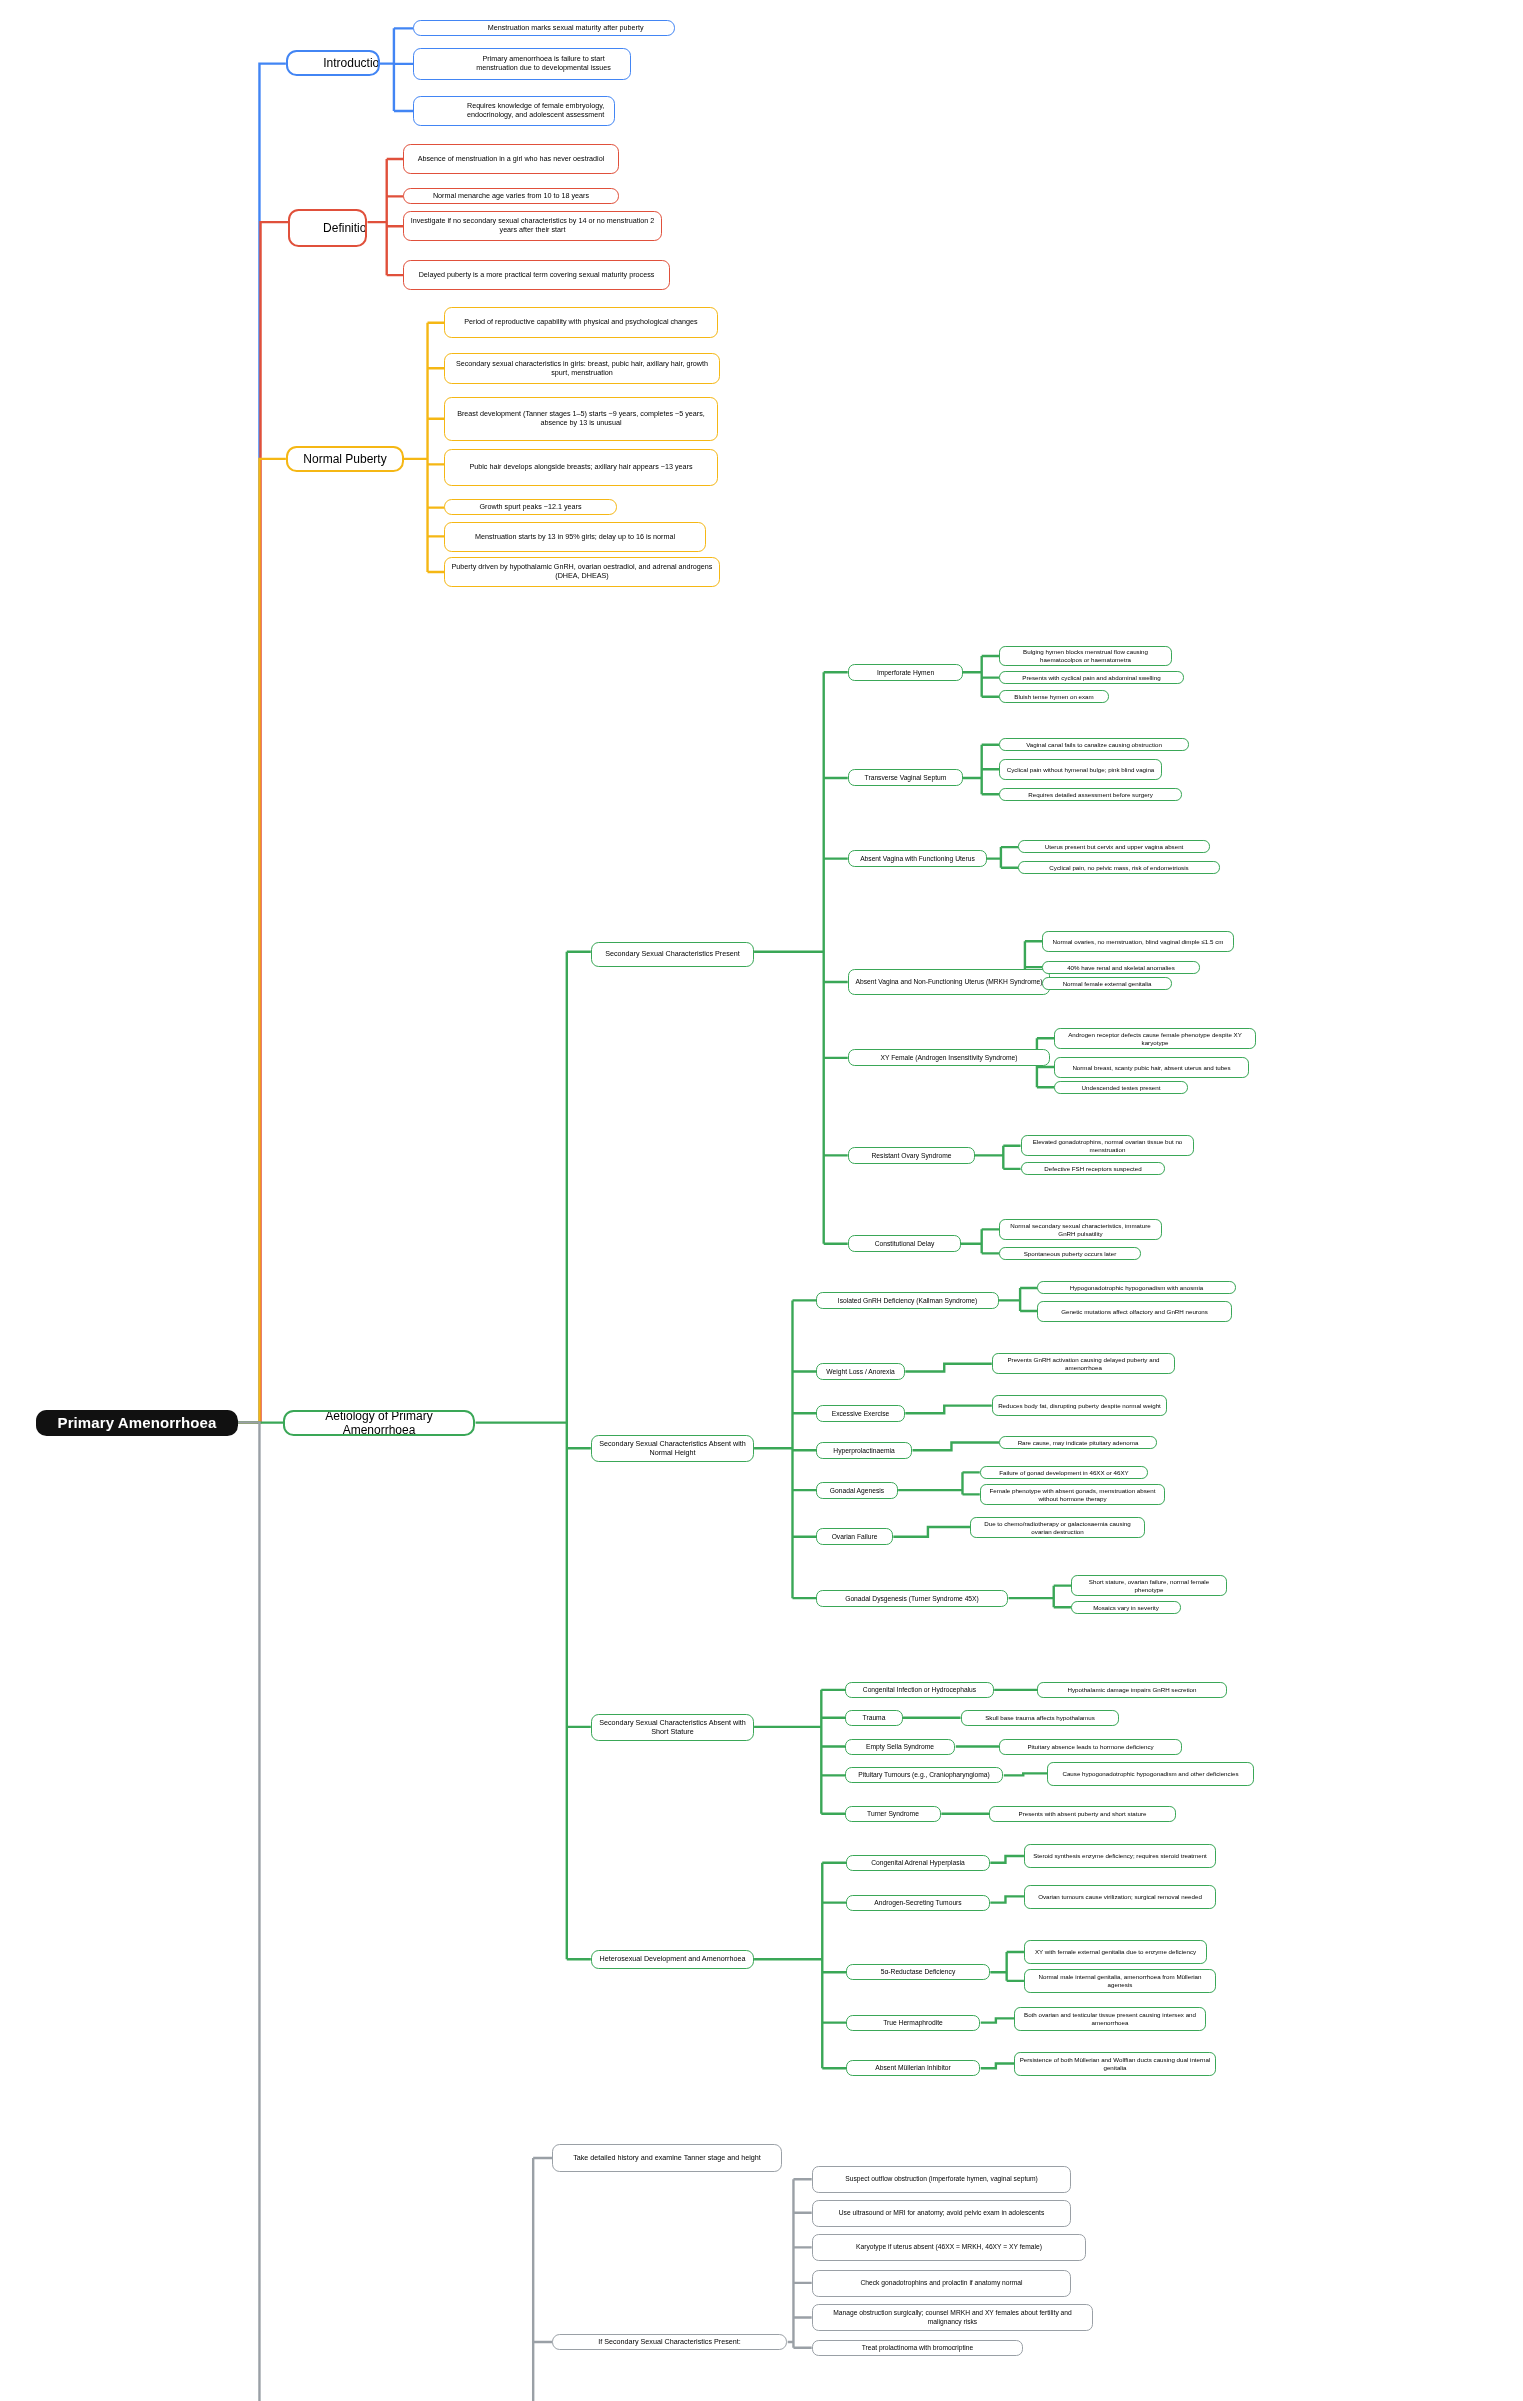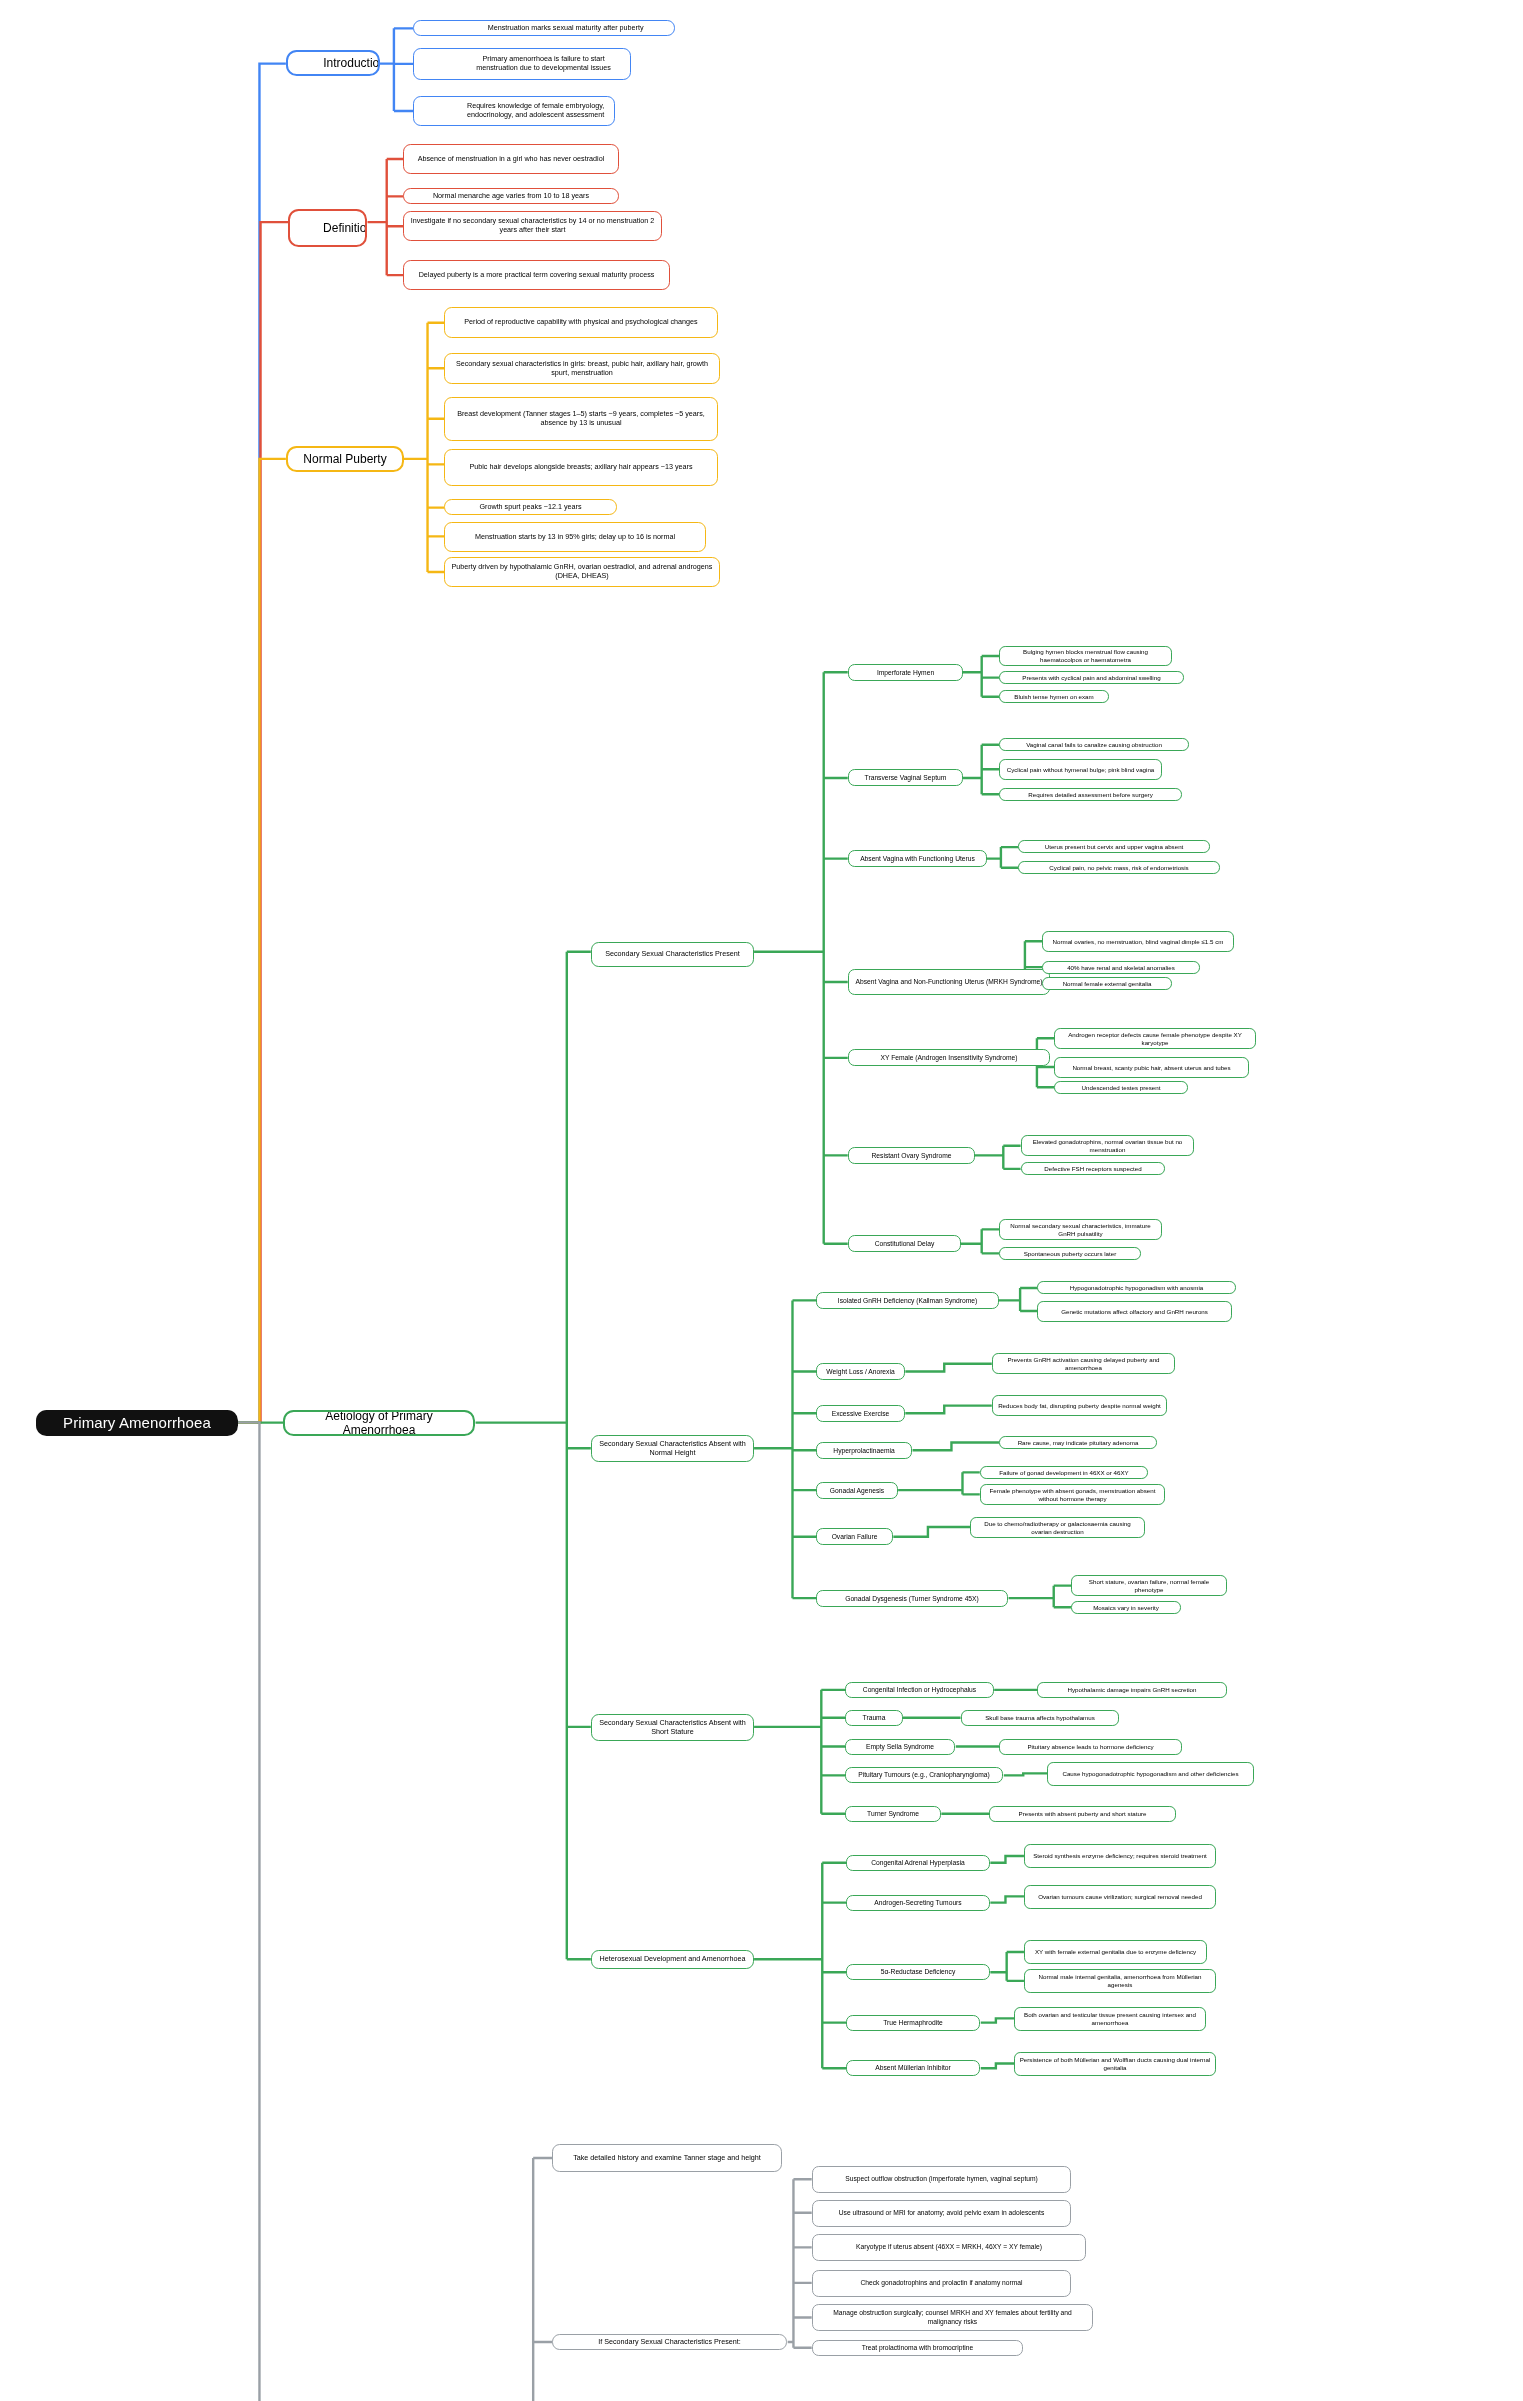--- a/index.html
+++ b/index.html
@@ -33,21 +33,21 @@
     color: #000000;
     line-height: 1.22;
     padding: 1.4px 3.8px;
     overflow: hidden;
   }
   .root {
     background: #111111;
     color: #ffffff;
     border: none;
     border-radius: 10.6px;
-    font-weight: normal;
+    font-weight: bold;
     font-size: 15px;
     letter-spacing: 0.1px;
   }
   .lvl1 {
     border-width: 2.4px;
     border-radius: 10.6px;
     font-size: 12px;
   }
   .lvl2 { border-width: 1.9px; font-size: 8.6px; border-radius: 7.7px; }
   .lvl3 { border-width: 1.9px; font-size: 7.7px; border-radius: 6.7px; }

